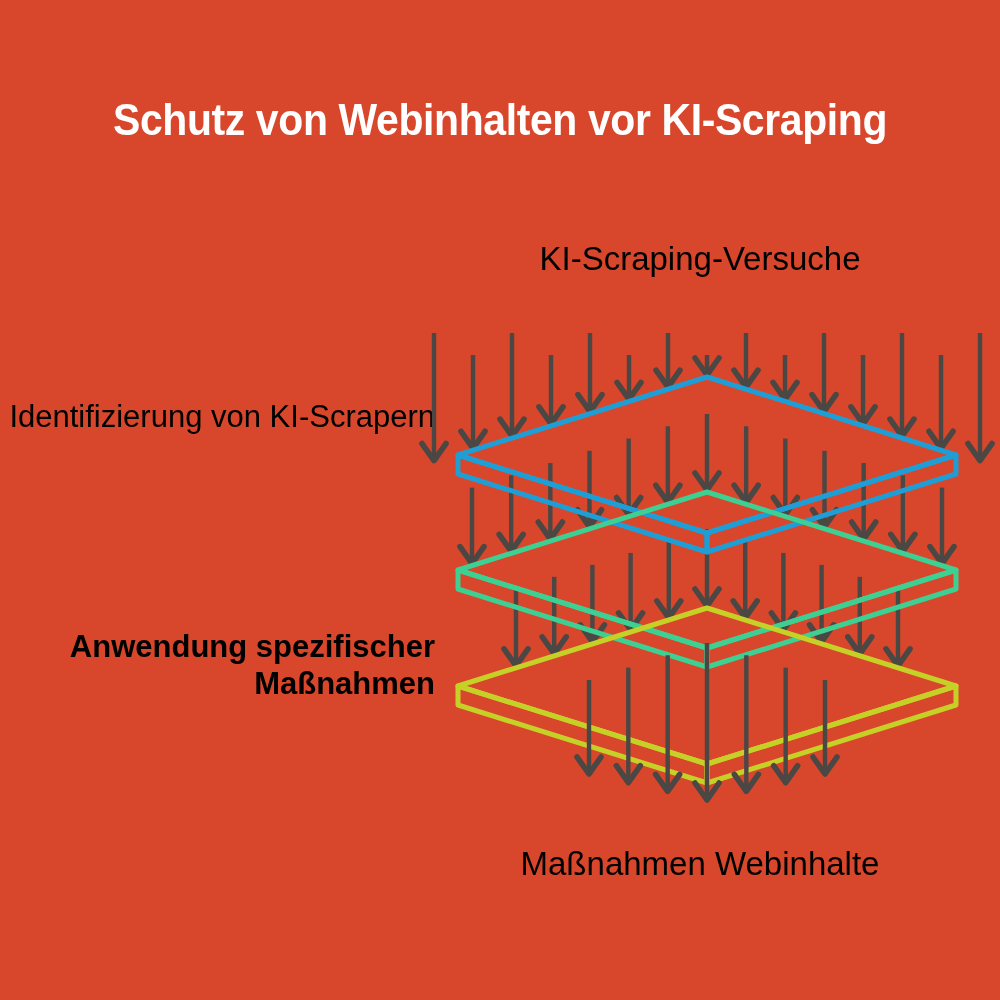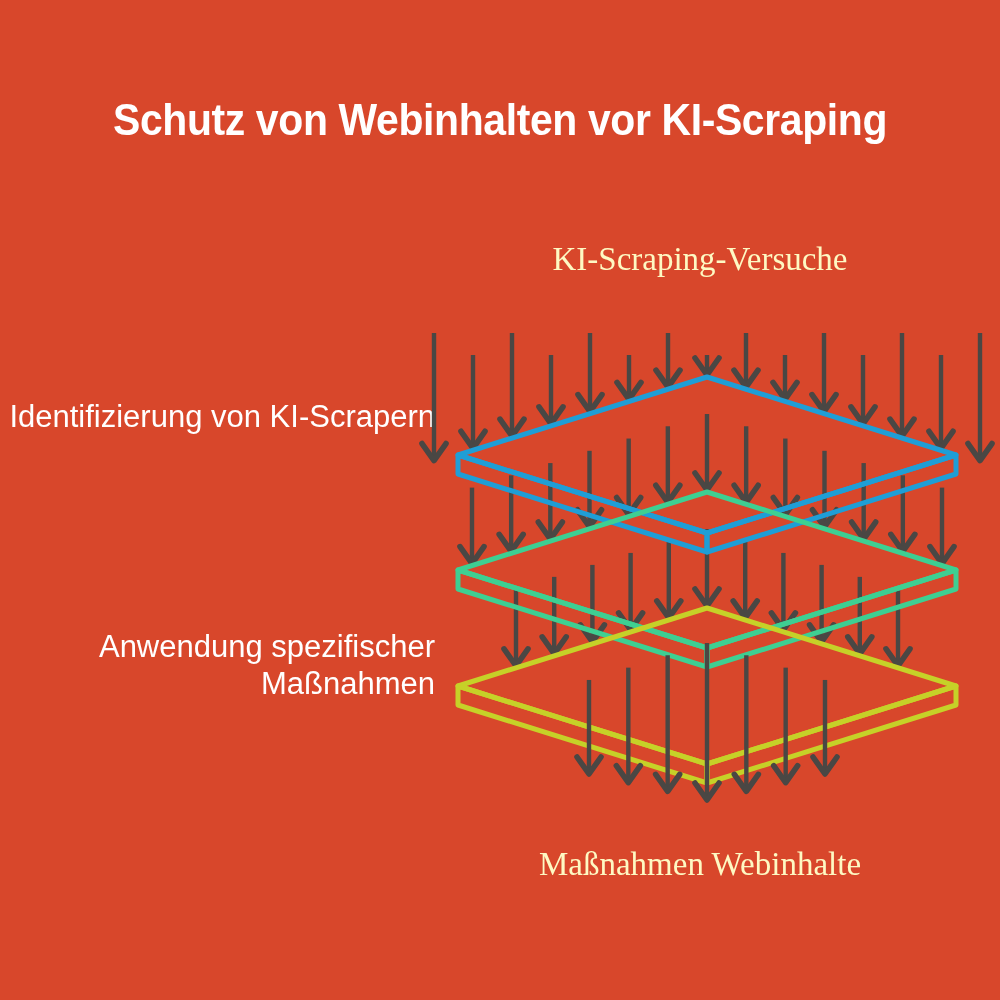--- a/index.html
+++ b/index.html
@@ -29,51 +29,51 @@
     font-weight: bold;
     font-size: 44px;
     letter-spacing: -0.4px;
     color: #ffffff;
     line-height: 1.1;
     transform: scaleX(0.93);
     transform-origin: 500px 50%;
   }
   .cap {
     position: absolute;
-    color: #fef9c3;
+    color: #000000;
     font-size: 33px;
     line-height: 1.16;
-    font-family: Liberation Serif, serif;
+    font-family: Liberation Sans, sans-serif;
     white-space: pre-line;
   }
   #cap-top {
     left: 440px;
     top: 240px;
     width: 520px;
     text-align: center;
   }
   #cap-bottom {
     left: 440px;
     top: 845px;
     width: 520px;
     text-align: center;
   }
   .side-label {
     position: absolute;
     right: 565px;
     width: 430px;
     text-align: right;
-    color: #ffffff;
+    color: #000000;
     font-size: 31px;
     line-height: 1.2;
     white-space: pre-line;
   }
   #label-0 { top: 398px; }
   #label-1 { top: 513px; }
-  #label-2 { top: 628px; }
+  #label-2 { top: 628px; font-weight: bold; }
   #diagram {
     position: absolute;
     left: 0;
     top: 0;
   }
 </style>
 </head>
 <body style="background: rgb(216, 71, 43);">
 
 <div id="stage" style="background: rgb(216, 71, 43);">

